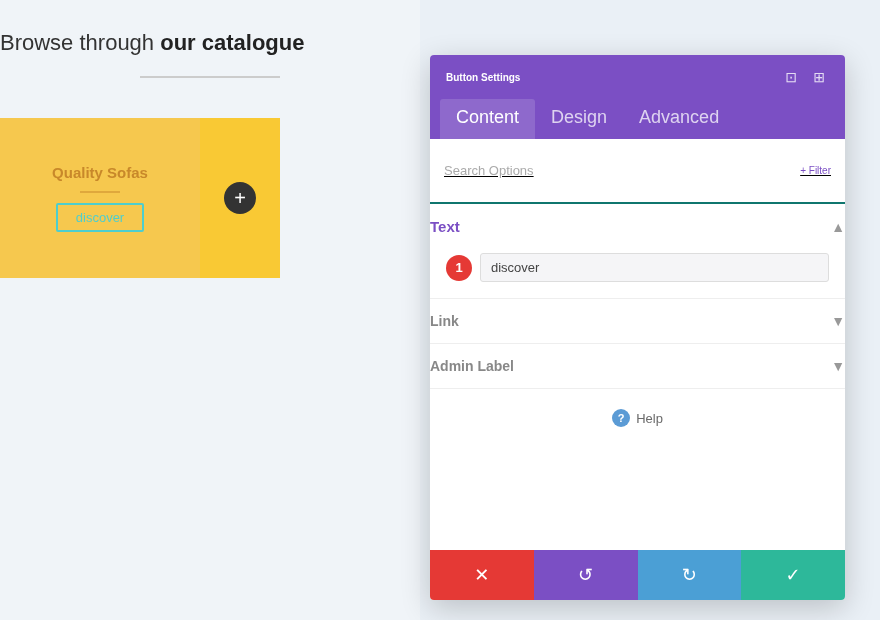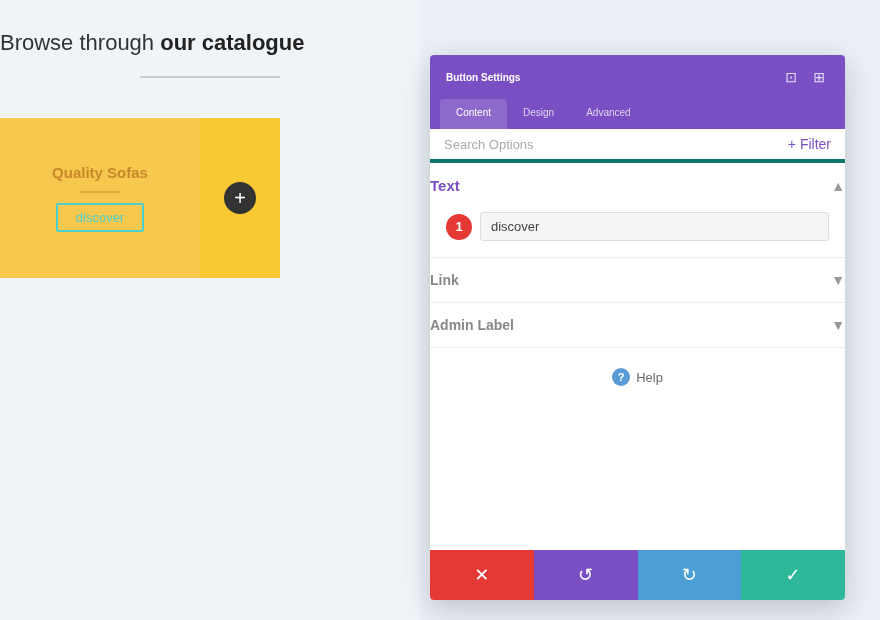--- a/index.html
+++ b/index.html
@@ -152,46 +152,47 @@
 
     
     .modal-tabs {
       background: #7b4fc4;
       display: flex;
       padding: 0 10px 0;
     }
     .modal-tab {
       padding: 8px 16px;
       color: rgba(255,255,255,0.75);
-      font-size: 10px;
+      font-size: 18px;
       cursor: pointer;
       border-bottom: 3px solid transparent;
     }
     .modal-tab.active {
       color: white;
       background: rgba(255,255,255,0.15);
       border-radius: 3px 3px 0 0;
     }
 
     
     .modal-search {
       display: flex;
       align-items: center;
       justify-content: space-between;
-      padding: 7px 14px;
-      border-bottom: 4px solid #0f766e;
+      padding: 24px 14px;
+      border-bottom: 2px solid #0f766e;
       background: white;
+      text-decoration: underline;
     }
     .modal-search-placeholder {
       color: #aaa;
       font-size: 13px;
     }
     .filter-btn {
       color: #7b4fc4;
-      font-size: 14px;
+      font-size: 10px;
       cursor: pointer;
       display: flex;
       align-items: center;
       gap: 4px;
     }
 
     
     .modal-body {
       flex: 1;
       overflow-y: auto;

